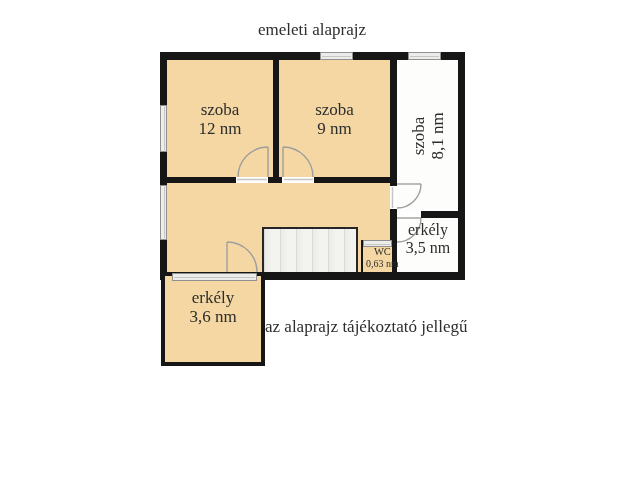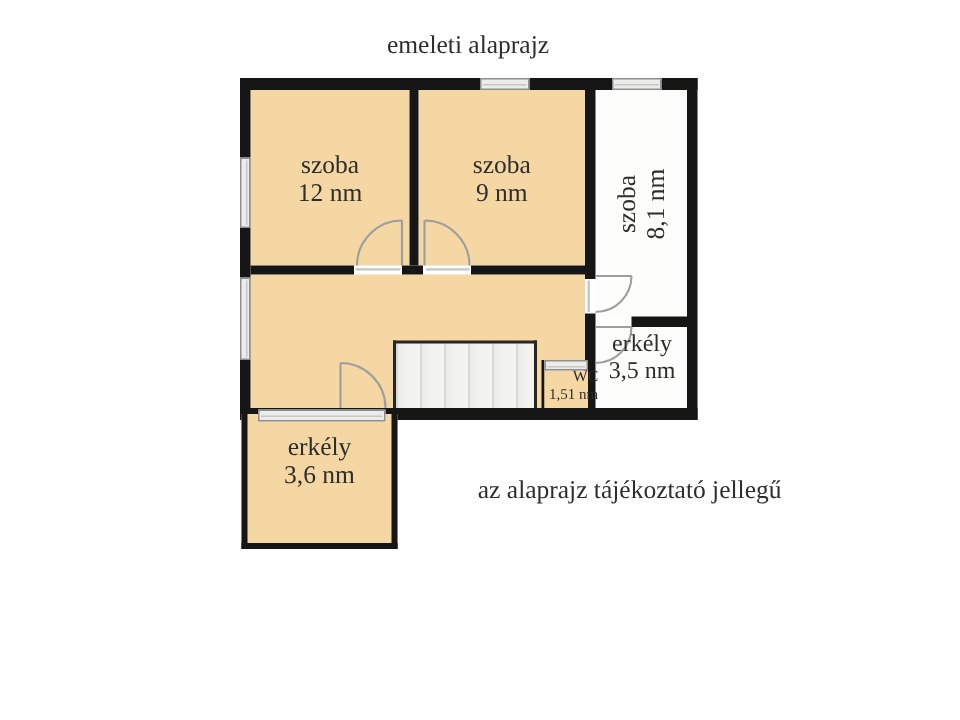--- a/index.html
+++ b/index.html
@@ -36,25 +36,25 @@
     background:repeating-linear-gradient(90deg,
       var(--stair-line) 0px,var(--stair-line) 1.5px,
       #ebebe8 1.5px,var(--stairs-fill) 9px,var(--stairs-fill) 16px);
   }
   .balcony{
     position:absolute;left:161px;top:276px;width:104px;height:90px;
     box-sizing:border-box;border:4px solid var(--wall);border-top:none;
     background:var(--room-fill);
   }
   .label{position:absolute;text-align:center;font-size:17px;line-height:19px;white-space:pre;}
-  .label-small{position:absolute;text-align:right;font-size:10.5px;line-height:12px;white-space:nowrap;}
+  .label-small{position:absolute;text-align:center;font-size:10.5px;line-height:12px;white-space:nowrap;}
   .rot-wrap{position:absolute;display:flex;align-items:center;justify-content:center;}
   .rot{transform:rotate(-90deg);text-align:center;font-size:17px;line-height:19px;white-space:pre;}
   .title{position:absolute;left:0;top:20px;width:624px;text-align:center;font-size:17px;}
-  .note{position:absolute;left:265px;top:317px;width:256px;text-align:right;font-size:17px;}
+  .note{position:absolute;left:265px;top:317px;width:256px;text-align:left;font-size:17px;}
   .overlay{position:absolute;left:0;top:0;pointer-events:none;}
 </style>
 </head>
 <body>
 
 <div class="canvas">
 
   <div class="title">emeleti alaprajz</div>
 
   <div class="abs tan" style="left:167px;top:60px;width:106px;height:117px"></div>
@@ -116,20 +116,20 @@
 
   <div class="rot-wrap" style="left:397px;top:60px;width:61px;height:151px">
       <div class="rot"><div>szoba</div><div>8,1 nm</div></div>
     </div>
 
 
   <div class="label" style="left:390px;top:221px;width:76px;font-size:16px;line-height:18px"><div>erkély</div><div>3,5 nm</div></div>
 
   <div class="label-small" style="left:366px;top:246px">
       <div>WC</div>
-      <div style="font-size:10px">1,51 nm</div>
+      <div style="font-size:10px">0,63 nm</div>
     </div>
 
   <div class="label" style="left:161px;top:288px;width:104px"><div>erkély</div><div>3,6 nm</div></div>
 
   <div class="note">az alaprajz tájékoztató jellegű</div>
 
 </div>
 
 </body></html>

